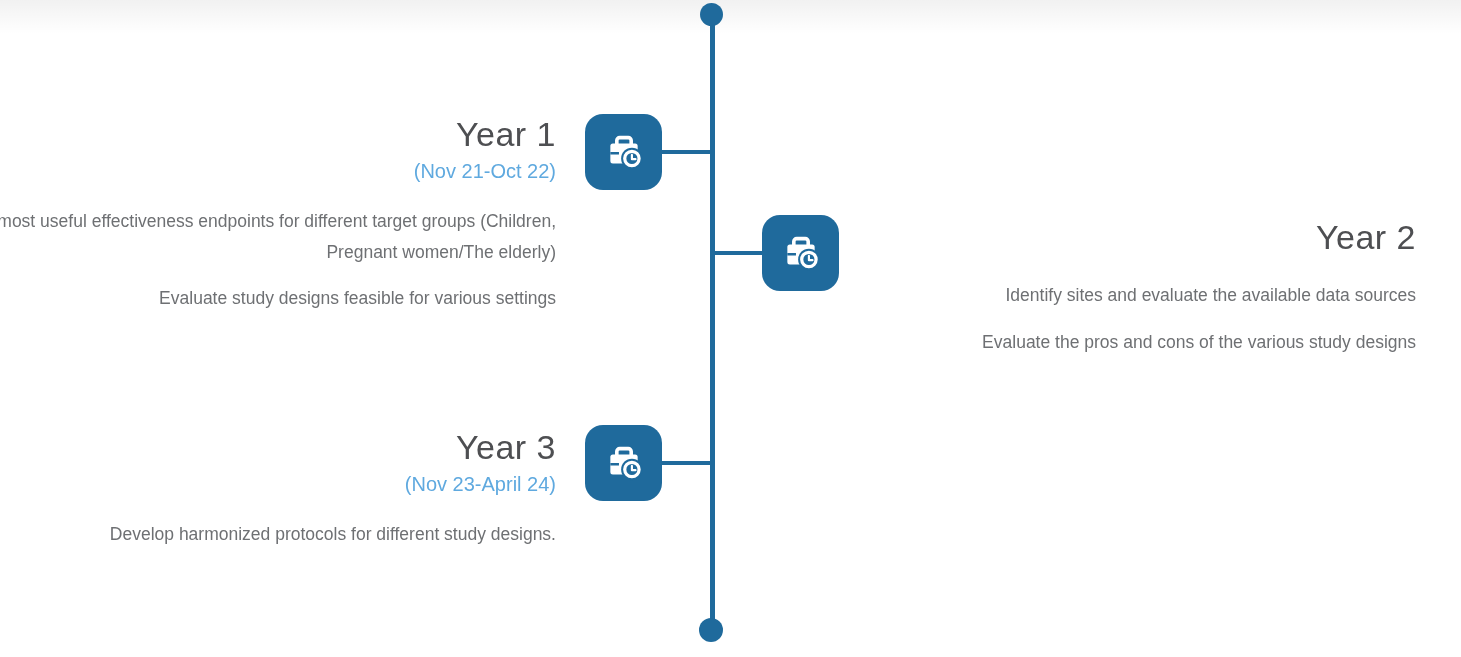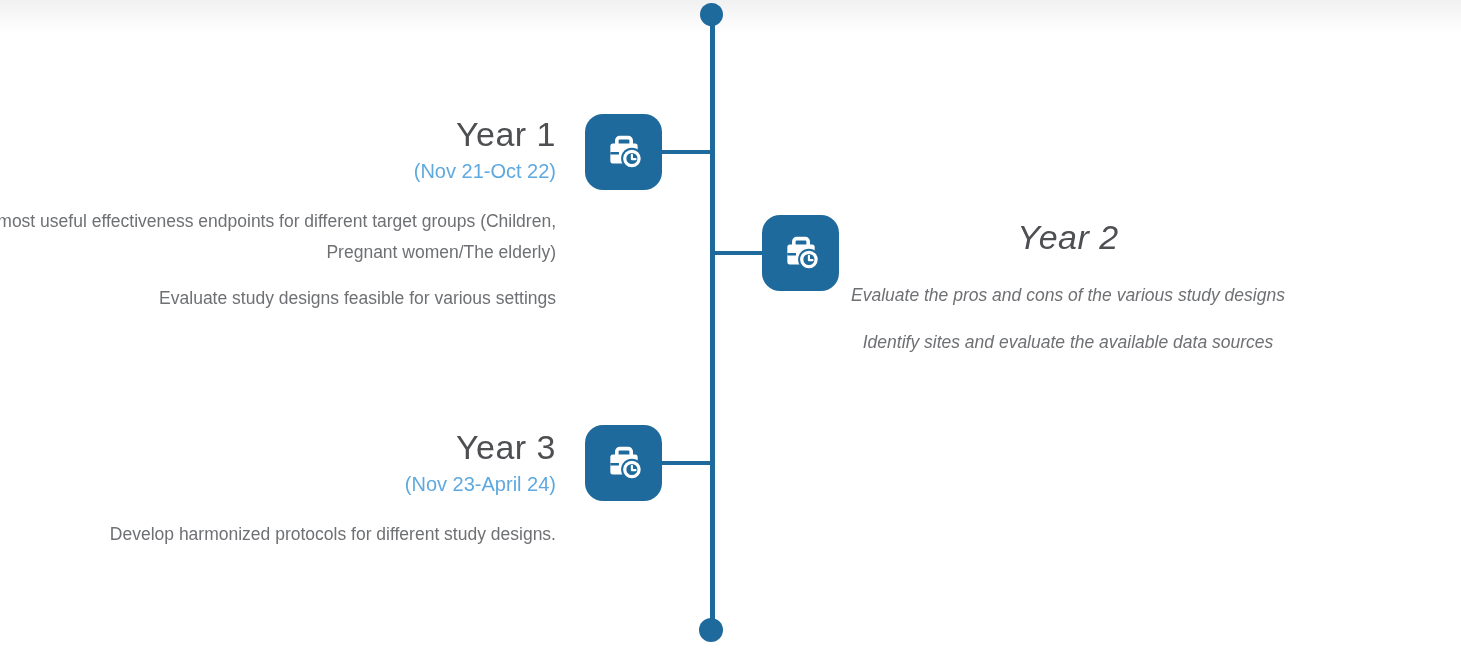--- a/index.html
+++ b/index.html
@@ -39,21 +39,21 @@
     background: #1f6a9c; border-radius: 18px;
     display: flex; align-items: center; justify-content: center;
   }
   .i1 { left: 585px; top: 114px; }
   .i2 { left: 762px; top: 215px; }
   .i3 { left: 585px; top: 425px; }
   .icon-box svg { width: 46px; height: 46px; display: block; }
 
   .content { position: absolute; }
   .content-left  { right: 905px; width: 620px; text-align: right; }
-  .content-right { left: 818px;  width: 500px; text-align: center; font-style: italic; }
+  .content-right { left: 916px;  width: 500px; text-align: right; }
   .m1 .content { top: 115px; }
   .m2 .content { top: 218px; }
   .m3 .content { top: 428px; }
 
   .milestone h2 {
     font-size: 34px; font-weight: 400; color: #4e4f52;
     letter-spacing: 0.5px; line-height: 1.15;
   }
   .milestone .date {
     margin-top: 5px; font-size: 20px; color: #5fa9df; line-height: 1.2;
@@ -102,22 +102,22 @@
           <rect x="22" y="12" width="20" height="14" rx="4" fill="none" stroke="#ffffff" stroke-width="5"></rect>
           <rect x="13" y="20" width="38" height="28" rx="3.5" fill="#ffffff"></rect>
           <rect x="13" y="32" width="12" height="3.5" fill="#1f6a9c"></rect>
           <circle cx="43" cy="41" r="15" fill="#1f6a9c"></circle>
           <circle cx="43" cy="41" r="10" fill="#1f6a9c" stroke="#ffffff" stroke-width="4.5"></circle>
           <path d="M43 36 v6 h5" fill="none" stroke="#ffffff" stroke-width="3" stroke-linecap="round" stroke-linejoin="round"></path>
         </svg>
       </div>
       <div class="content content-right">
         <h2>Year 2</h2>
+        <p>Identify sites and evaluate the available data sources</p>
         <p>Evaluate the pros and cons of the various study designs</p>
-        <p>Identify sites and evaluate the available data sources</p>
       </div>
     </section>
 
     <section class="milestone m3">
       <div class="connector c3"></div>
       <div class="icon-box i3">
         <svg viewBox="0 0 64 64" aria-hidden="true">
           <rect x="22" y="12" width="20" height="14" rx="4" fill="none" stroke="#ffffff" stroke-width="5"></rect>
           <rect x="13" y="20" width="38" height="28" rx="3.5" fill="#ffffff"></rect>
           <rect x="13" y="32" width="12" height="3.5" fill="#1f6a9c"></rect>

